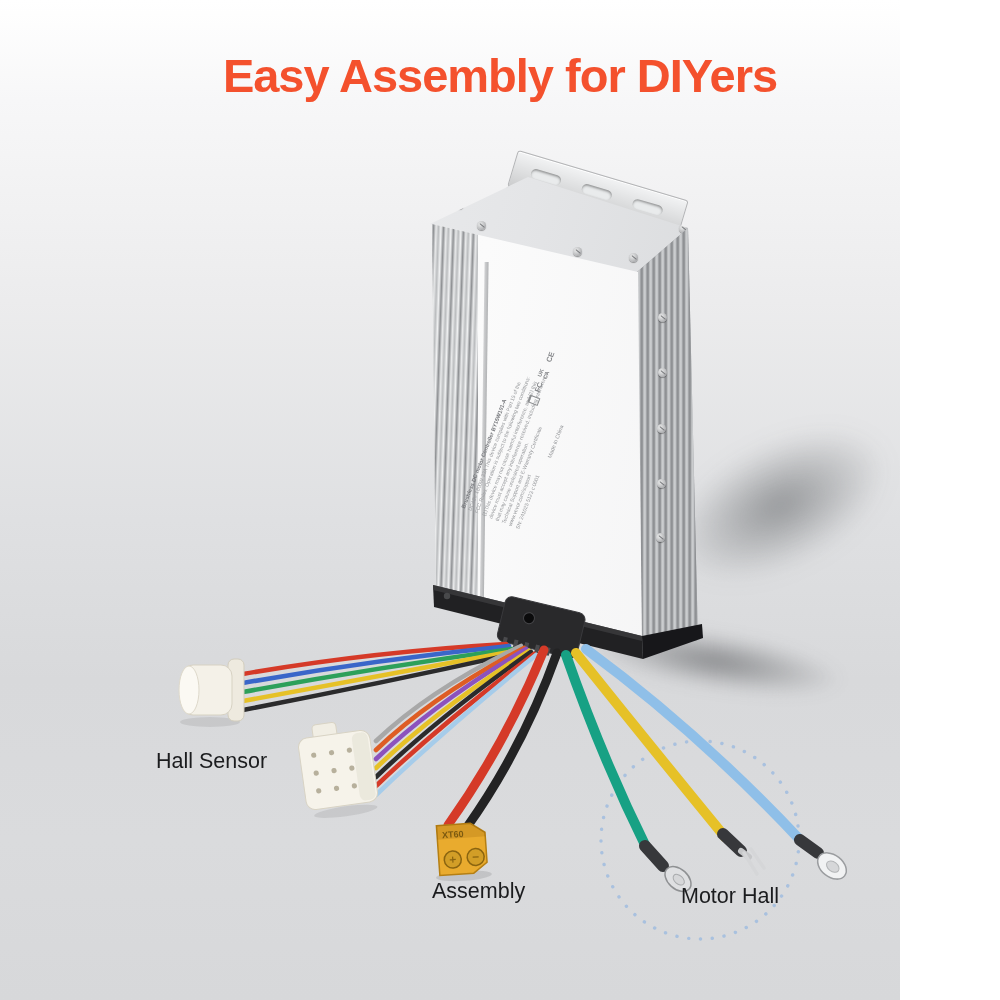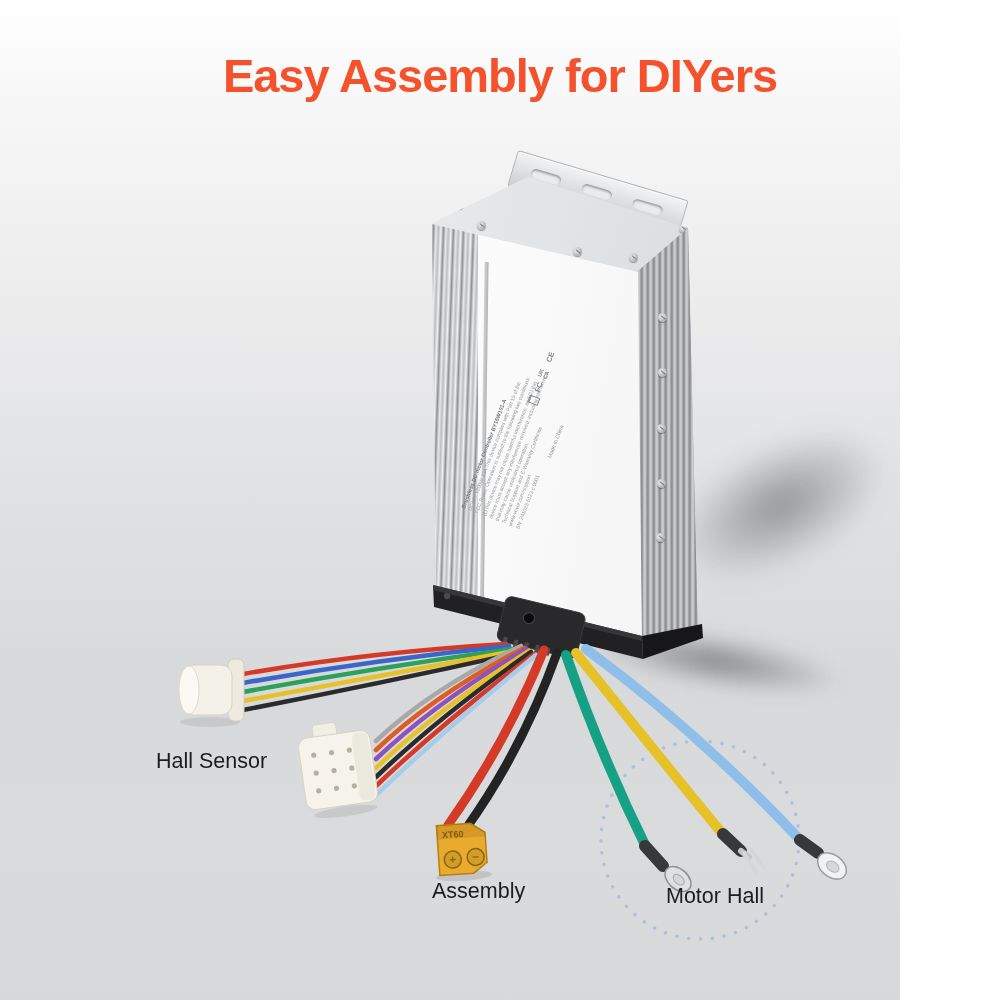--- a/index.html
+++ b/index.html
@@ -65,21 +65,21 @@
     font-size:5.4px;color:#8f9194;}
 
   
   .harness{position:absolute;left:0;top:0;}
 
   
   .callout{position:absolute;font-size:21.5px;color:#1b1c1e;}
   .co-hall{left:148px;top:749px;margin-left:8px;}
   .co-int{left:158px;top:792px;}
   .co-batt{left:432px;top:879px;}
-  .co-motor{left:666px;top:884px;}
+  .co-motor{left:681px;top:884px;}
 </style>
 </head>
 <body>
 
 <div class="canvas">
 
   <div class="backdrop">
     <div class="wall-shadow"></div>
     <div class="floor-shadow"></div>
   </div>

